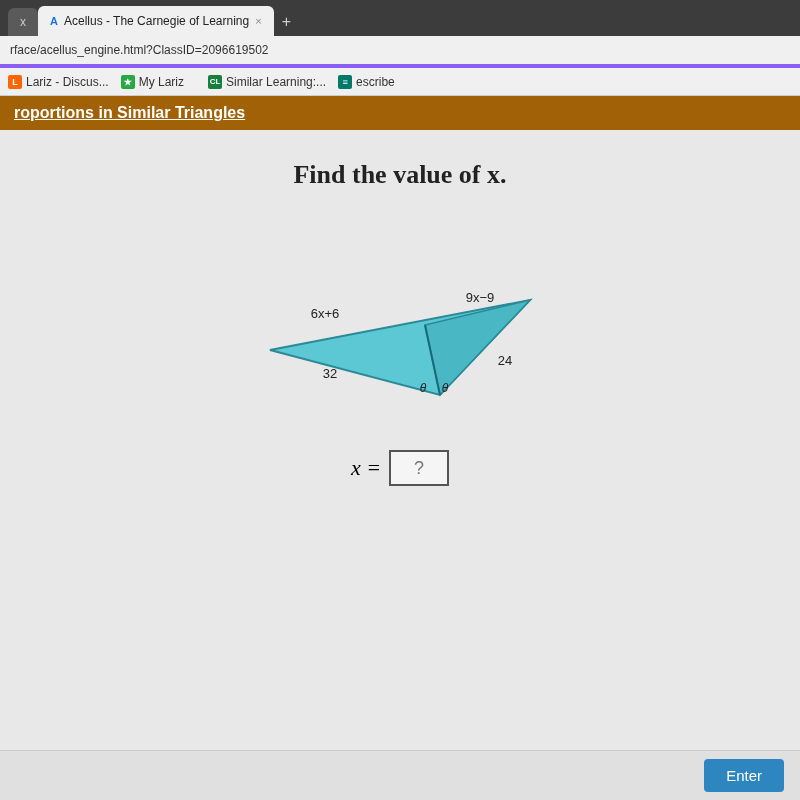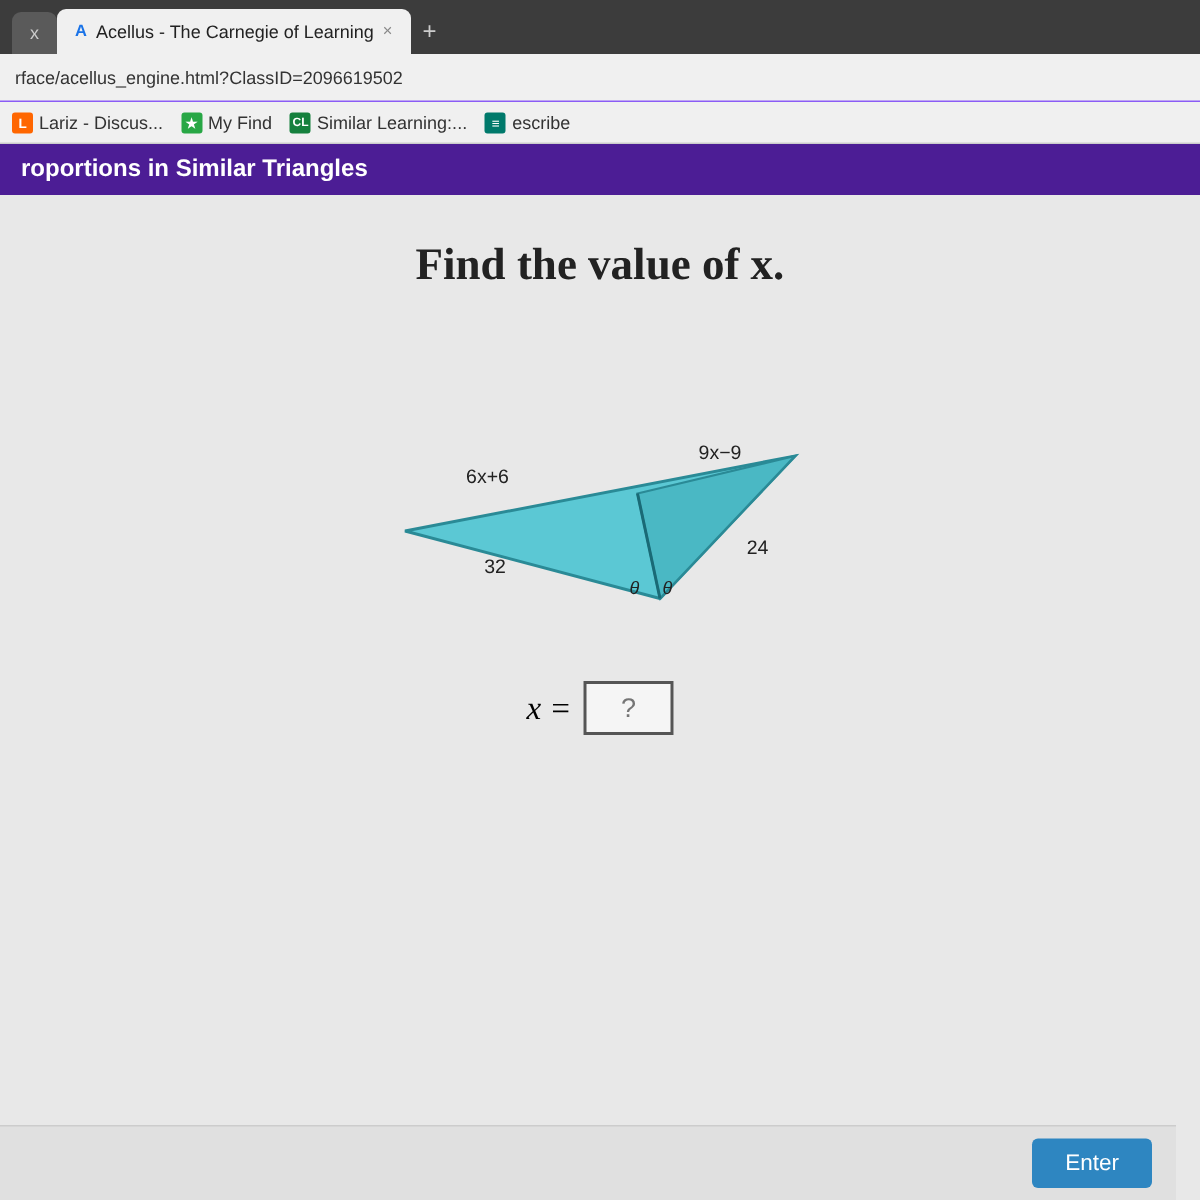--- a/index.html
+++ b/index.html
@@ -70,21 +70,21 @@
     }
 
     .address-bar {
       background: #f0f0f0;
       display: flex;
       align-items: center;
       padding: 4px 10px;
       height: 32px;
       font-size: 12px;
       color: #333;
-      border-bottom: 1px solid #8b5cf6;
+      border-bottom: 4px solid #8b5cf6;
     }
 
     .address-text {
       font-size: 12px;
       color: #333;
     }
 
     .bookmarks-bar {
       background: #f0f0f0;
       display: flex;
@@ -113,46 +113,47 @@
       display: inline-flex;
       align-items: center;
       justify-content: center;
       font-size: 9px;
       font-weight: bold;
       color: white;
     }
 
     .icon-orange { background: #ff6600; }
     .icon-green { background: #28a745; }
-    .icon-purple { background: #15803d; }
+    .icon-purple { background: #15803d; margin-left: 12px; }
     .icon-teal { background: #00796b; }
 
     
     .page-header {
-      background: #4c1d95;
+      background: #a16207;
       color: white;
       padding: 8px 14px;
       font-size: 16px;
       font-weight: bold;
+      text-decoration: underline;
     }
 
     
     .main-content {
       background: #e8e8e8;
       width: 100%;
       height: calc(800px - 36px - 32px - 28px - 34px);
       display: flex;
       flex-direction: column;
       align-items: center;
       padding: 30px 20px 20px;
       position: relative;
     }
 
     .question-title {
-      font-size: 30px;
+      font-size: 26px;
       font-weight: bold;
       color: #222;
       margin-bottom: 30px;
       font-family: Georgia, serif;
     }
 
     
     .diagram-container {
       position: relative;
       width: 320px;
@@ -206,21 +207,21 @@
       width: 50px;
       text-align: center;
       font-size: 18px;
       outline: none;
     }
 
     
     .bottom-bar {
       position: absolute;
       bottom: 0;
-      right: 16px;
+      right: 0;
       left: 0;
       padding: 8px 16px;
       display: flex;
       justify-content: flex-end;
       background: #e0e0e0;
       border-top: 1px solid #ccc;
     }
 
     .enter-button {
       background: #2e86c1;
@@ -253,21 +254,21 @@
     <span class="address-text">rface/acellus_engine.html?ClassID=2096619502</span>
   </div>
 
   <div class="bookmarks-bar">
     <div class="bookmark-item">
       <span class="bookmark-icon icon-orange">L</span>
       <span>Lariz - Discus...</span>
     </div>
     <div class="bookmark-item">
       <span class="bookmark-icon icon-green">★</span>
-      <span>My Find</span>
+      <span>My Lariz</span>
     </div>
     <div class="bookmark-item">
       <span class="bookmark-icon icon-purple" style="font-size:8px;">CL</span>
       <span>Similar Learning:...</span>
     </div>
     <div class="bookmark-item">
       <span class="bookmark-icon icon-teal">≡</span>
       <span>escribe</span>
     </div>
   </div>

